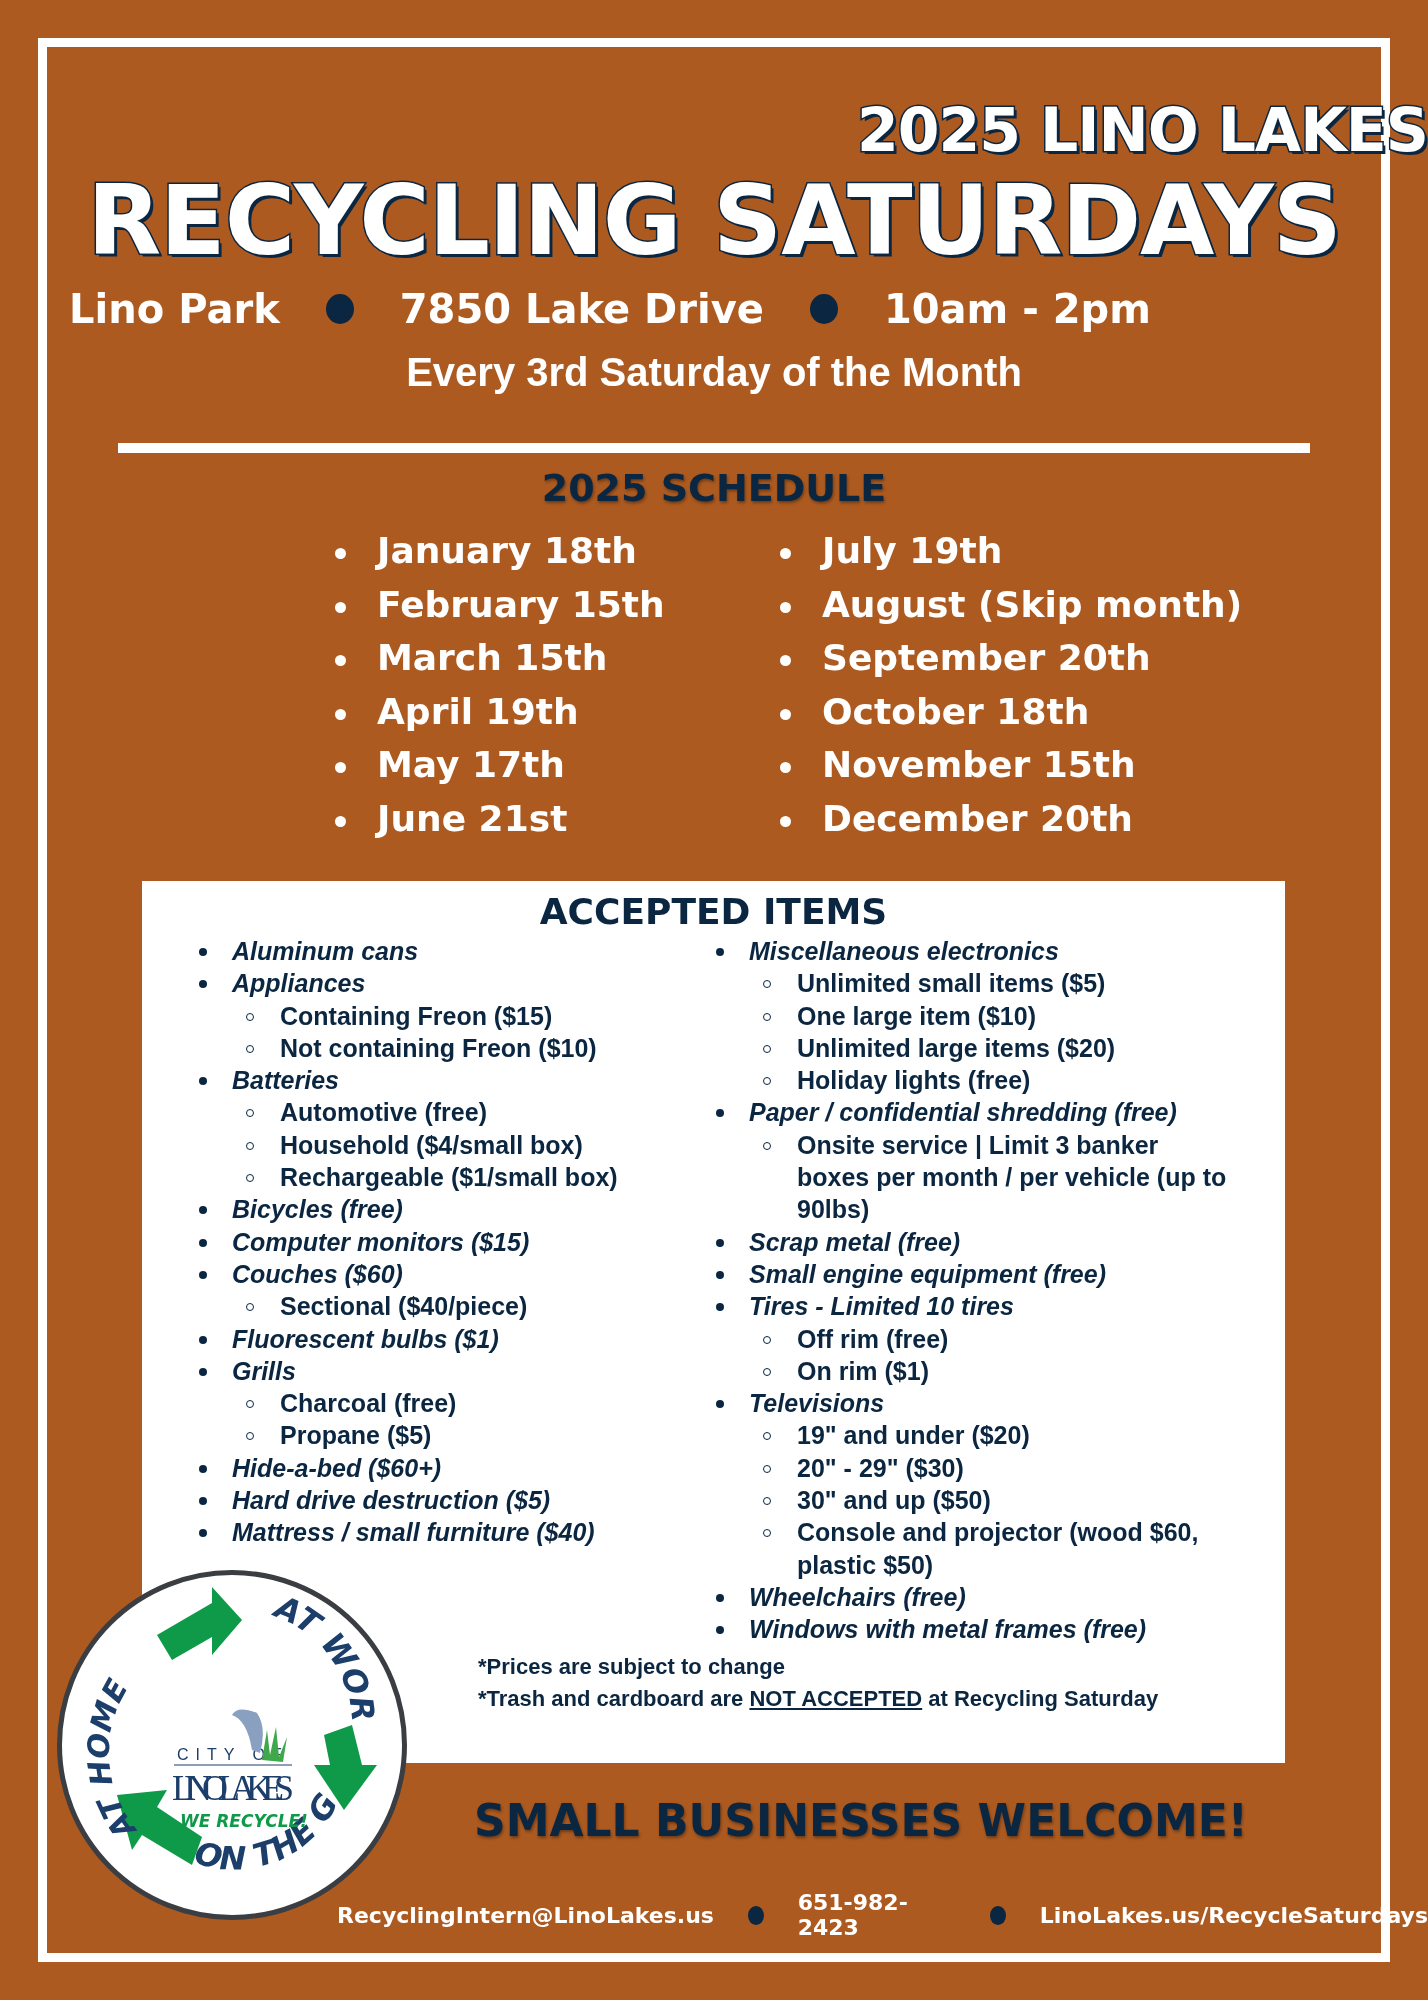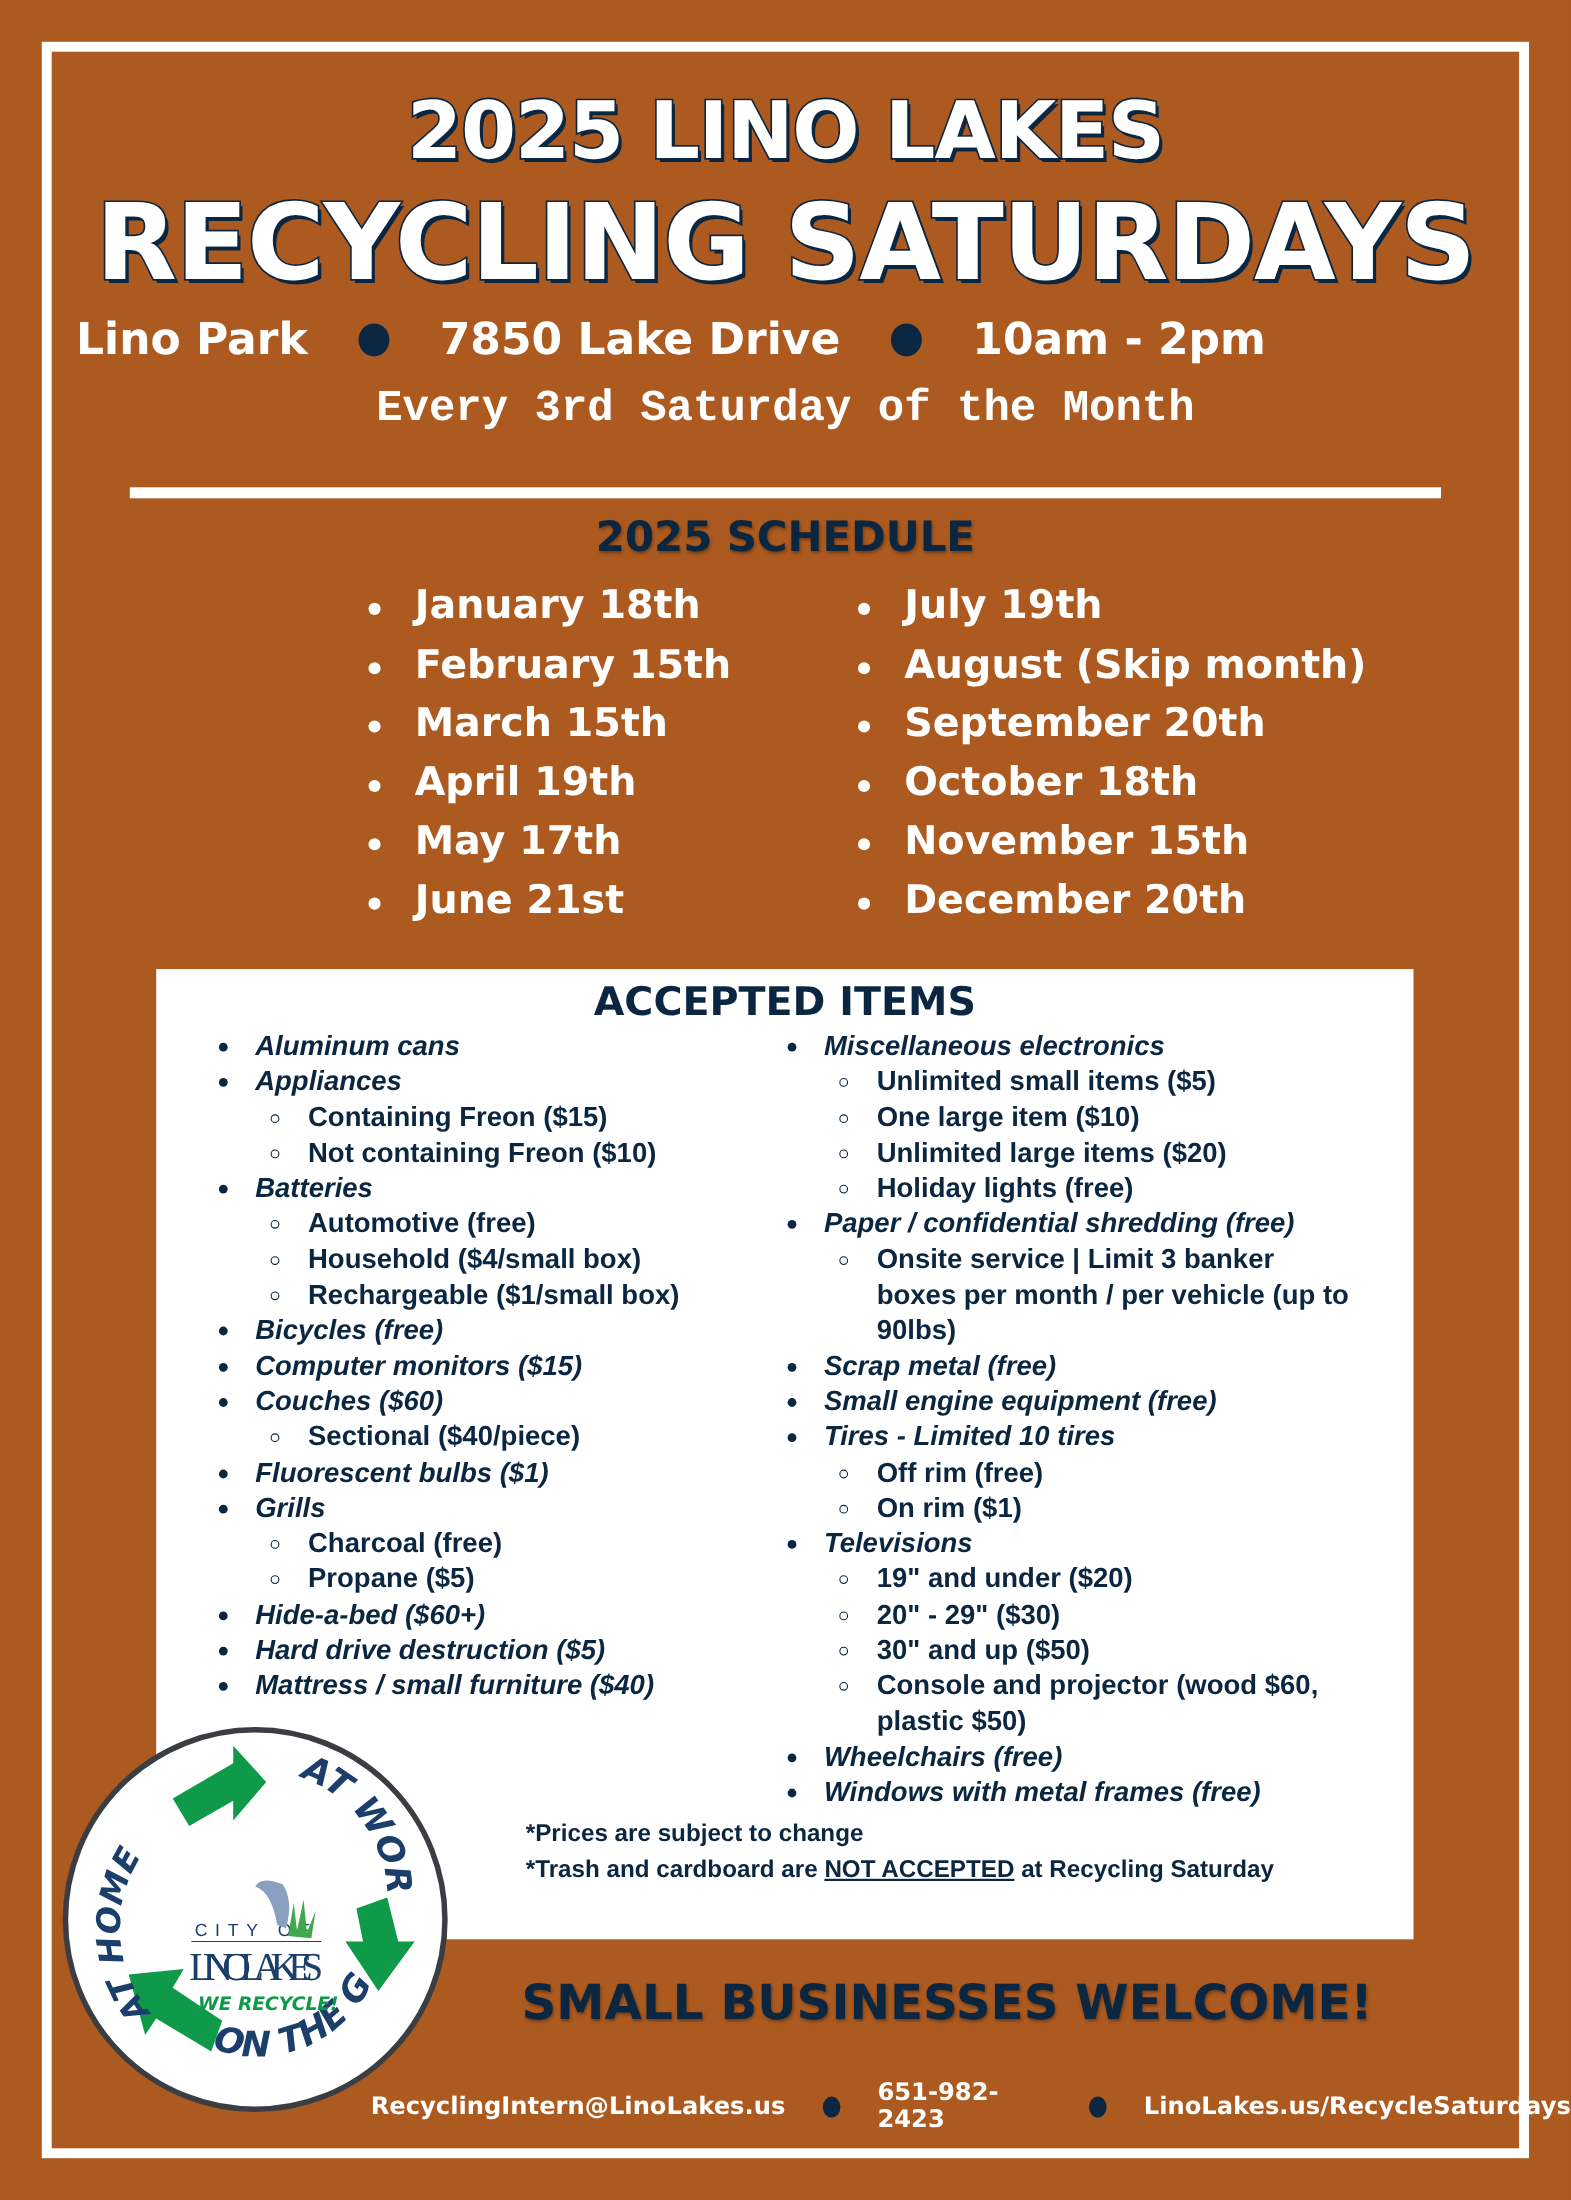--- a/index.html
+++ b/index.html
@@ -13,31 +13,31 @@
     box-sizing:border-box; border:9px solid #ffffff;
   }
   .title {
     position:absolute; left:0; width:1428px; text-align:center;
     font-family:"DejaVu Sans", sans-serif; font-weight:bold;
     color:#ffffff; letter-spacing:-1px;
     -webkit-text-stroke:3px #0B2640;
     paint-order: stroke fill;
     text-shadow: 3px 3px 0 #0B2640;
   }
-  .title.l1 { top:64px; font-size:72px; line-height:110px; }
+  .title.l1 { top:75px; font-size:60px; line-height:110px;text-align:right; }
   .title.l2 { top:166px; font-size:96px; line-height:110px; }
   .info-row {
     position:absolute; top:286px; left:0; width:1220px;
     display:flex; justify-content:center; align-items:center; gap:46px;
     color:#fff; font-family:"DejaVu Sans", sans-serif; font-weight:bold; font-size:40px;
   }
   .dot { display:inline-block; width:28px; height:30px; border-radius:50%; background:#0B2640; }
   .subtitle {
     position:absolute; top:350px; left:0; width:1428px; text-align:center;
-    color:#fff; font-family:Liberation Mono, monospace; font-weight:bold; font-size:40px;
+    color:#fff; font-family:Liberation Sans, sans-serif; font-weight:bold; font-size:40px;
   }
   .divider { position:absolute; left:118px; top:443px; width:1192px; height:10px; background:#fff; }
   .sched-title {
     position:absolute; top:466px; left:0; width:1428px; text-align:center;
     color:#0B2640; font-family:"DejaVu Sans", sans-serif; font-weight:bold; font-size:38px;
     text-shadow: 1px 2px 3px rgba(0,0,0,0.35);
   }
   .sched-col {
     position:absolute; top:524px; list-style:none; margin:0; padding:0;
     color:#fff; font-family:"DejaVu Sans", sans-serif; font-weight:bold; font-size:36px;

